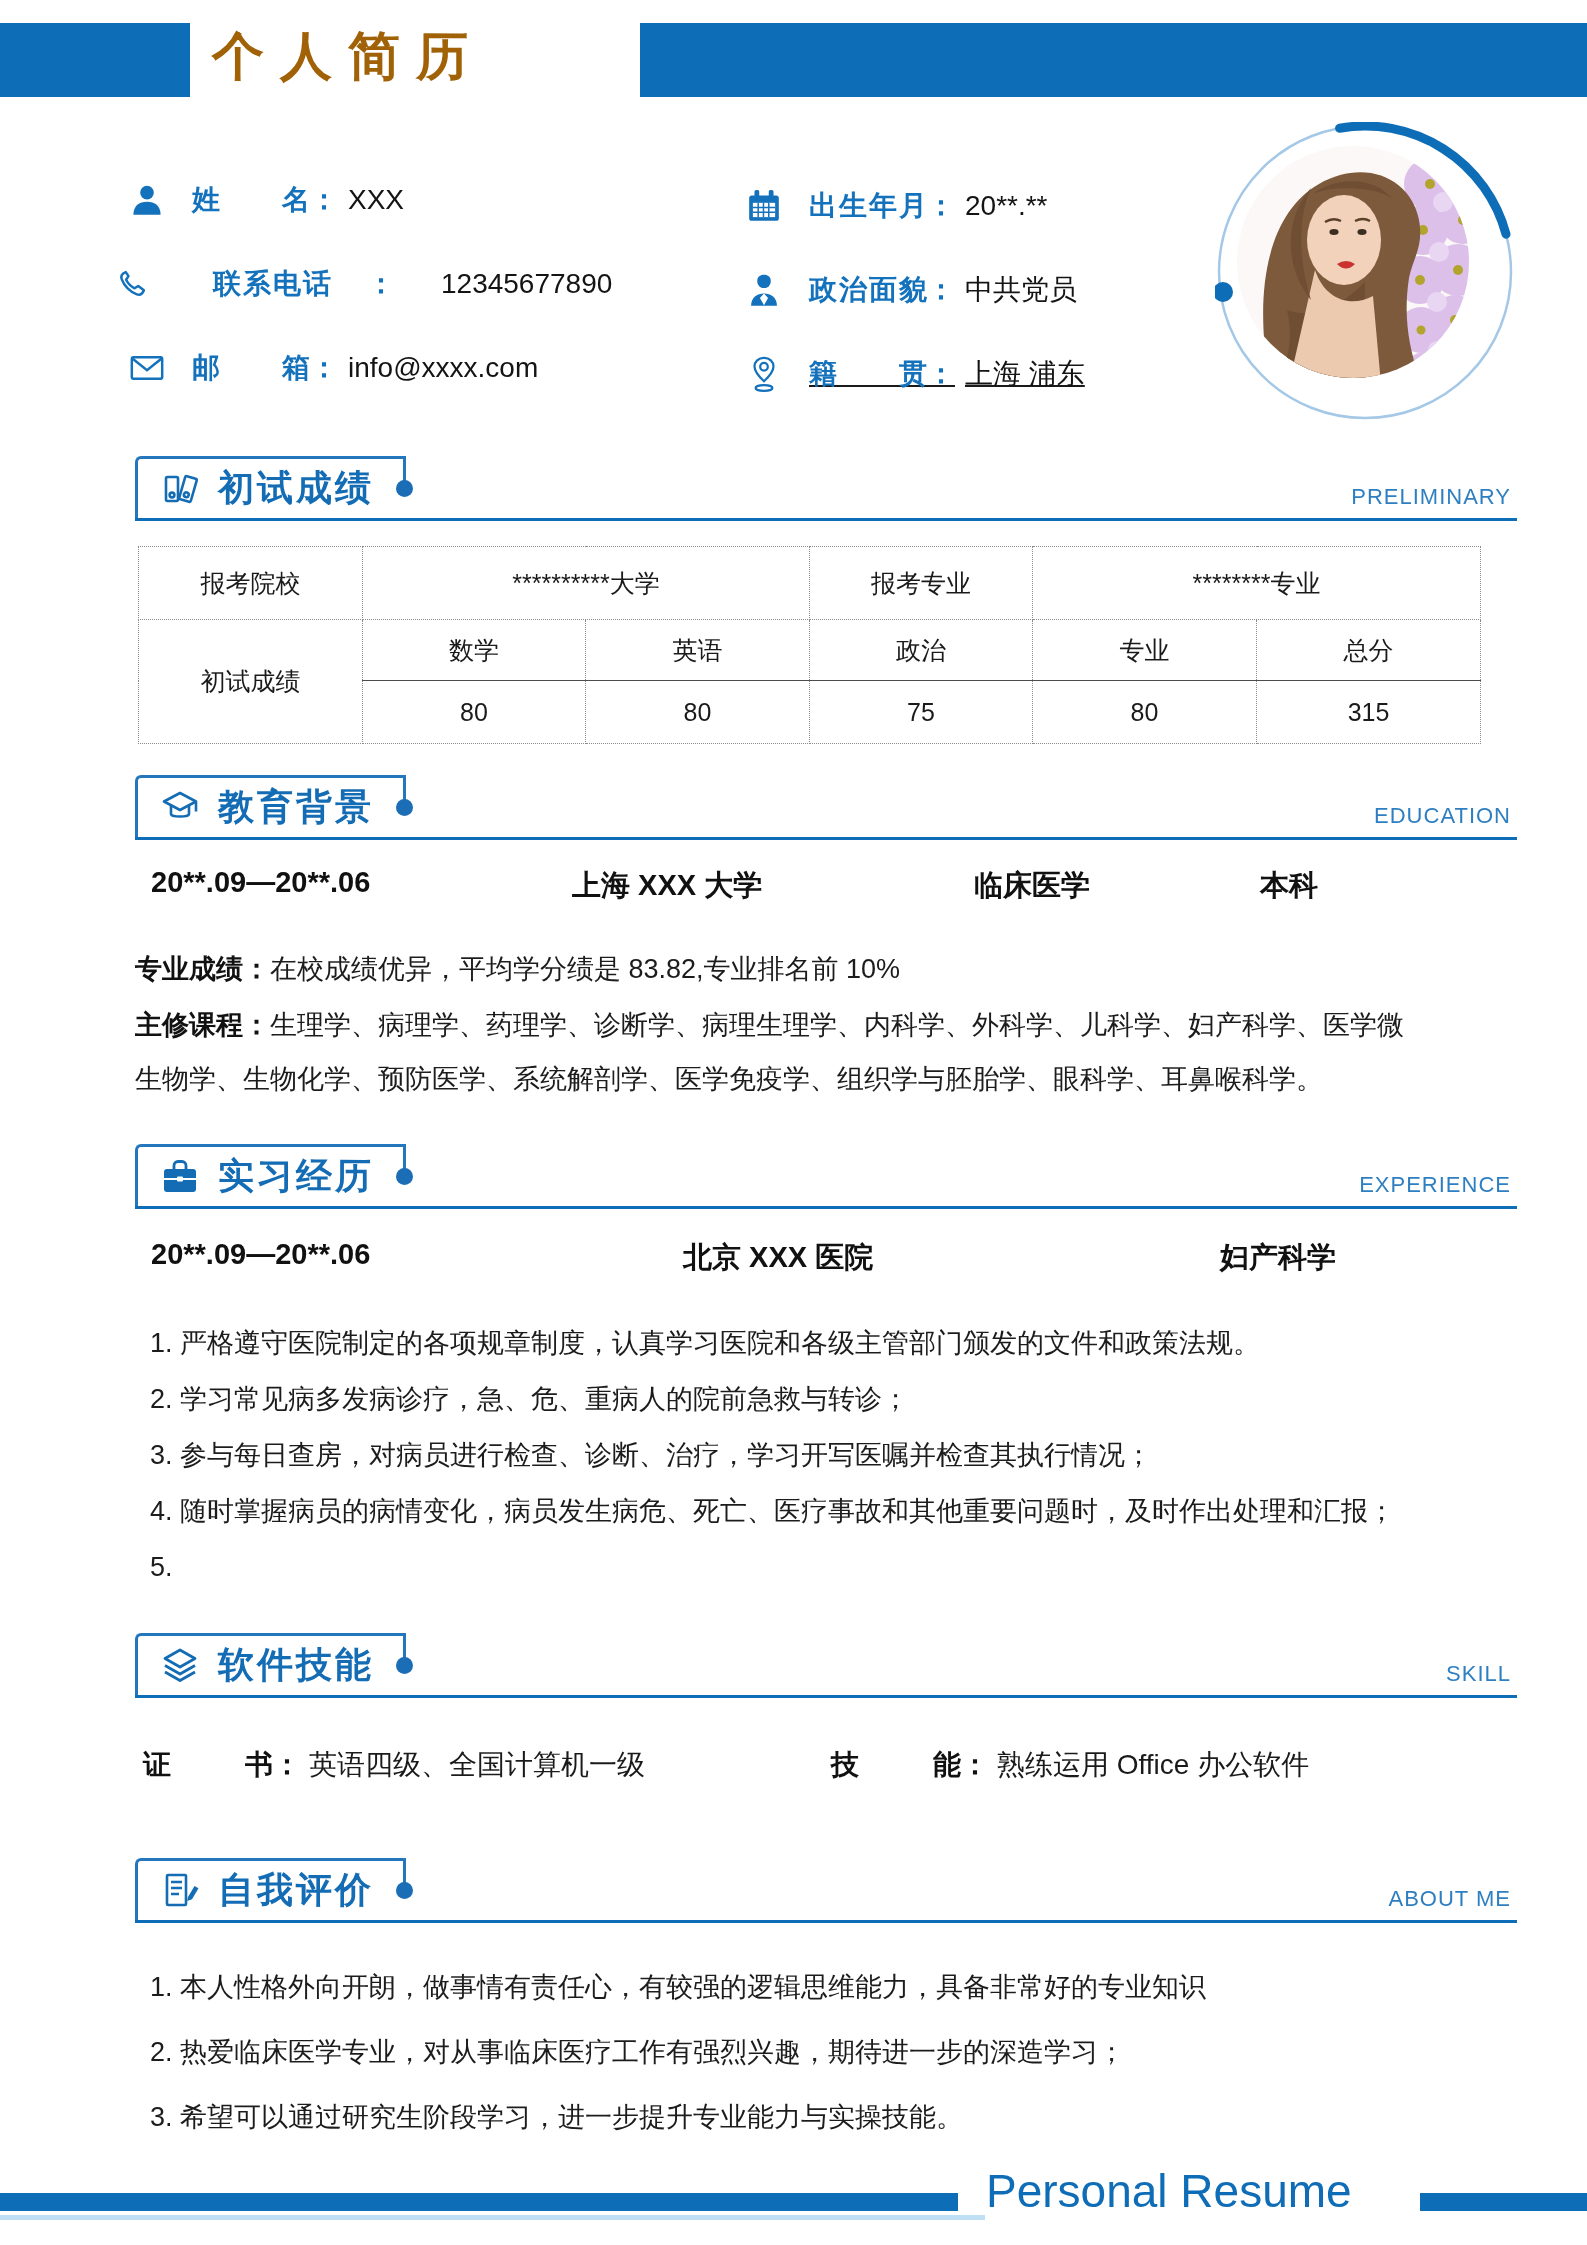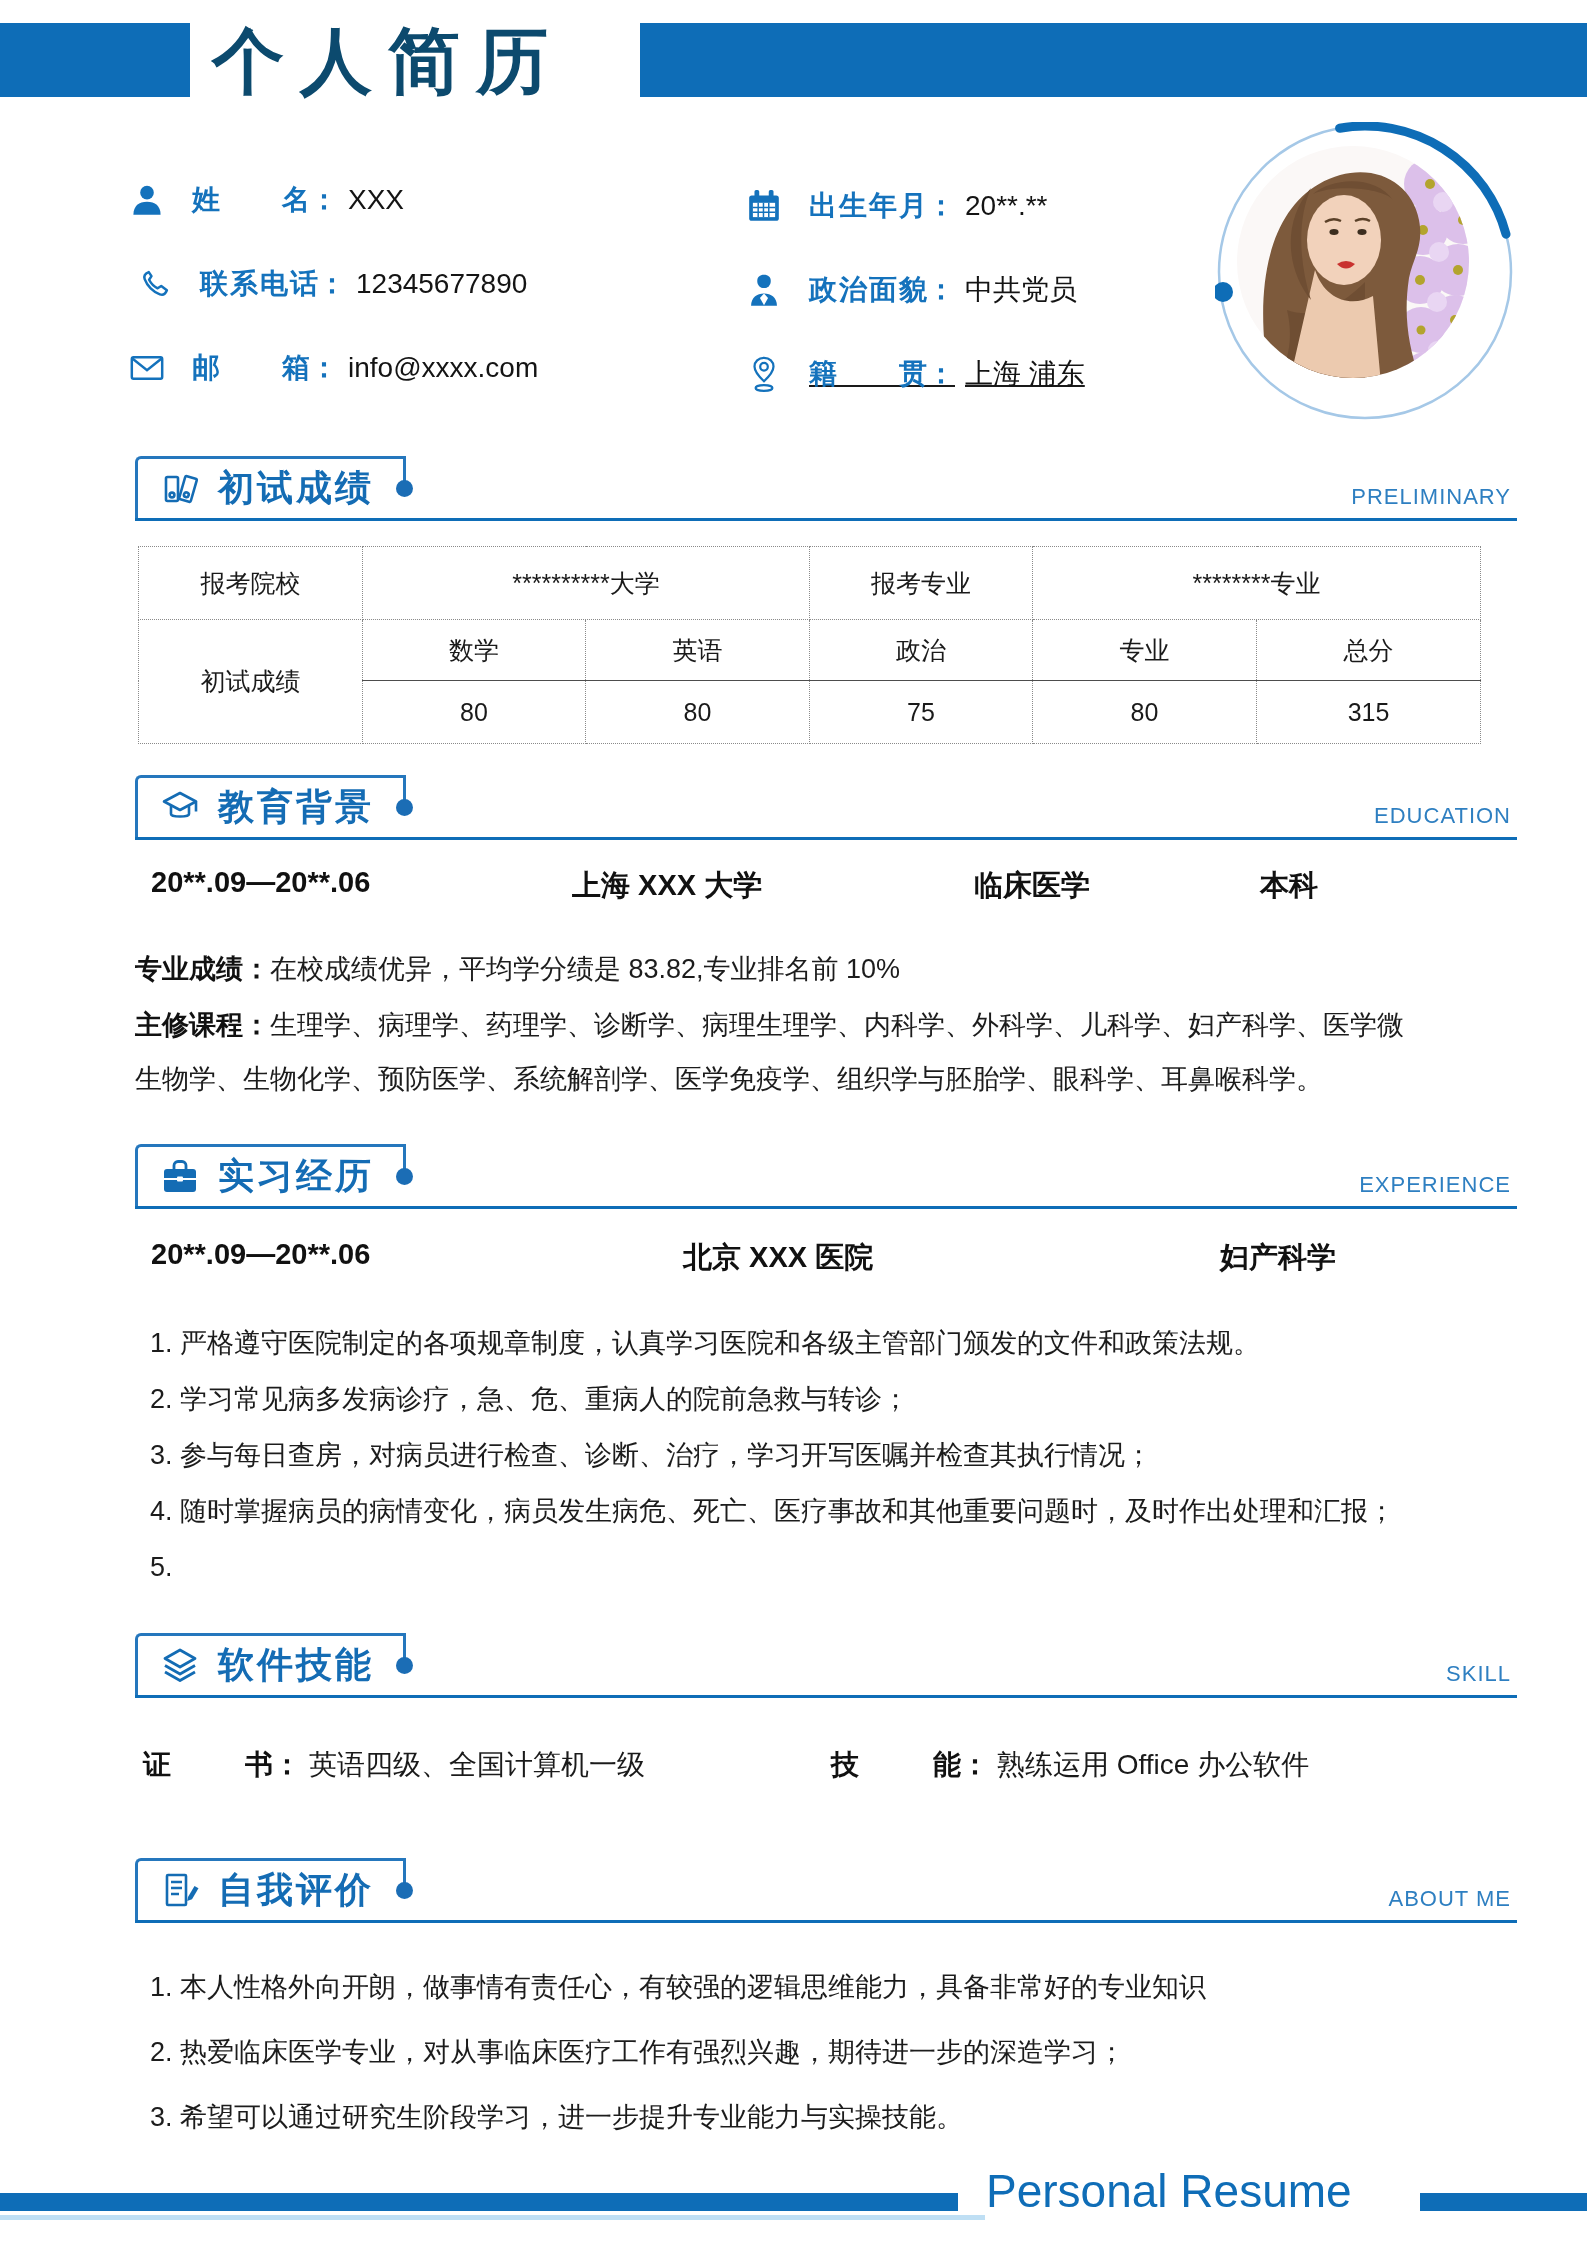--- a/index.html
+++ b/index.html
@@ -6,22 +6,22 @@
   .page{
     position:relative;width:1587px;height:2245px;background:#ffffff;overflow:hidden;
     font-family:"Liberation Sans","DejaVu Sans",sans-serif;color:#1a1a1a;
   }
   .abs{position:absolute;}
   
   .hbar{position:absolute;top:23px;height:74px;background:#0e6db7;}
   .hbar-left{left:0;width:190px;}
   .hbar-right{left:640px;width:947px;}
   .page-title{
-    position:absolute;left:212px;top:14px;font-size:72px;font-weight:700;
-    color:#0c4a6e;letter-spacing:16px;white-space:nowrap;
+    position:absolute;left:212px;top:22px;font-size:52px;font-weight:700;
+    color:#a16207;letter-spacing:16px;white-space:nowrap;
   }
   
   .info-row{position:absolute;display:flex;align-items:center;height:44px;white-space:nowrap;}
   .info-icon{width:38px;height:38px;display:inline-flex;align-items:center;justify-content:center;margin-right:26px;flex:0 0 38px;}
   .info-label{display:inline-block;width:118px;font-size:28px;font-weight:700;color:#1472bc;text-align:justify;text-align-last:justify;}
   .info-colon{font-size:28px;font-weight:700;color:#1472bc;margin-right:10px;}
   .info-value{font-size:28px;color:#141414;}
   
   .sec-head{position:absolute;left:135px;width:1382px;height:62px;border-bottom:3px solid #0e6db7;}
   .sec-box{
@@ -77,21 +77,21 @@
           <g fill="#1472bc">
             <circle cx="15" cy="8.5" r="6"></circle>
             <path d="M3 28c0-8 5-11.5 12-11.5S27 20 27 28z"></path>
           </g>
         </svg>
     </span>
     <span class="info-label">姓名</span>
     <span class="info-colon">：</span>
     <span class="info-value">XXX</span>
   </div>
-  <div class="info-row" style="left:136px;top:262px;">
+  <div class="info-row" style="left:113px;top:262px;gap:36px;">
     <span class="info-icon">
       <svg width="34" height="34" viewBox="0 0 30 30">
           <path d="M9.5 4.5c-3 1.2-4.6 3.4-3.6 6.2 2.1 5.9 7.5 11.3 13.4 13.4 2.8 1 5-0.6 6.2-3.6l-5-3.8-3.2 2.1c-3.2-1.6-5.9-4.3-7.5-7.5l2.1-3.2z" fill="none" stroke="#1472bc" stroke-width="2.2" stroke-linejoin="round"></path>
         </svg>
     </span>
     <span class="info-label">联系电话</span>
     <span class="info-colon">：</span>
     <span class="info-value">12345677890</span>
   </div>
   <div class="info-row" style="left:128px;top:346px;">

